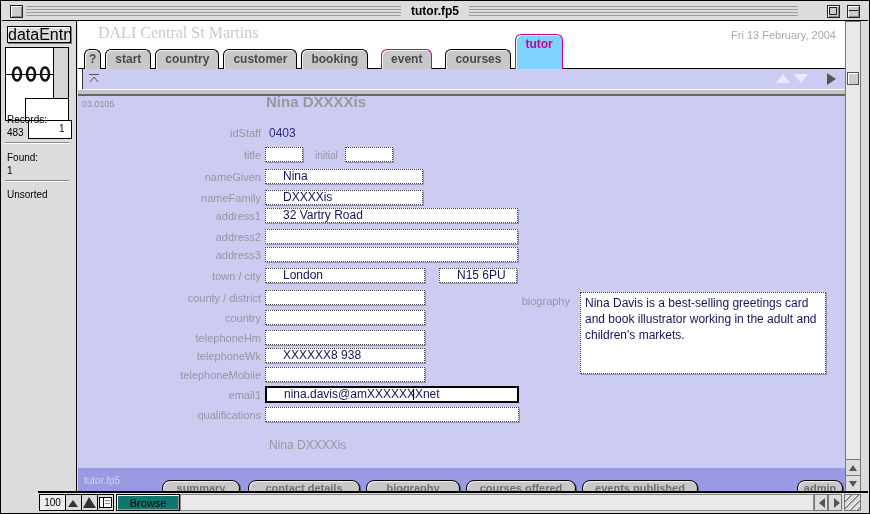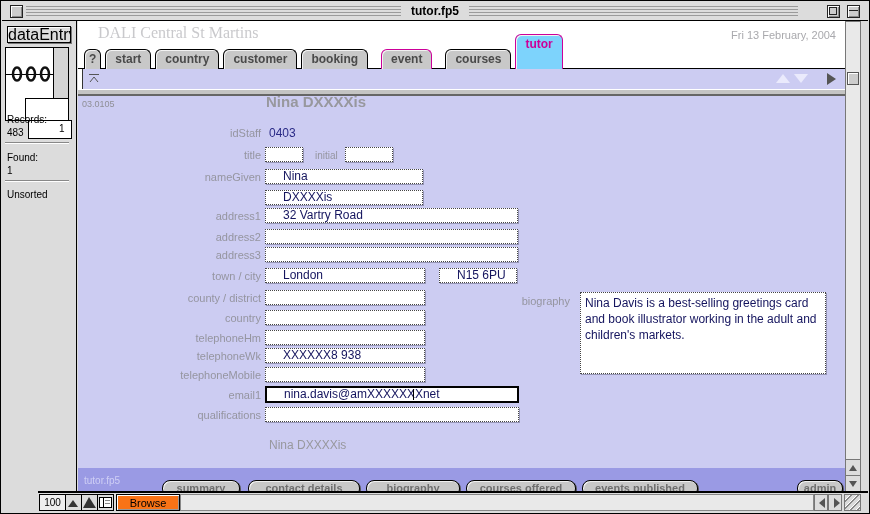--- a/index.html
+++ b/index.html
@@ -86,21 +86,21 @@
   .arr.up { left:3px; top:5px; border-left:4px solid transparent; border-right:4px solid transparent; border-bottom:6px solid #555; }
   .arr.down { left:3px; top:5px; border-left:4px solid transparent; border-right:4px solid transparent; border-top:6px solid #555; }
   .arr.left { left:4px; top:3px; border-top:5px solid transparent; border-bottom:5px solid transparent; border-right:6px solid #555; }
   .arr.rightp { left:5px; top:3px; border-top:5px solid transparent; border-bottom:5px solid transparent; border-left:6px solid #555; }
 
   .statusbar { position:absolute; left:1px; right:1px; bottom:1px; height:21px; background:#dcdcdc; border-top:2px solid #000;margin-left:36px; }
   .zoom-box { position:absolute; left:1px; top:1px; width:27px; height:17px; background:#eee; border:1px solid #000;
     font-size:10px; text-align:center; line-height:16px; color:#000; }
   .sb-icon { position:absolute; top:1px; height:17px; width:16px; background:#dcdcdc; border:1px solid #000; border-left:none; }
   .sb-zoomout { left:28px; } .sb-zoomin { left:44px; } .sb-toggle { left:60px; }
-  .mode-btn { position:absolute; left:78px; top:1px; width:64px; height:17px; background:#f97316; border:1px solid #000;
+  .mode-btn { position:absolute; left:78px; top:1px; width:64px; height:17px; background:#0f766e; border:1px solid #000;
     box-shadow:inset 1px 1px 0 #fff, inset -1px -1px 0 #999; font-size:11px; text-align:center; line-height:16px; color:#000; }
   .htrack { position:absolute; left:142px; right:54px; top:1px; height:17px; background:#e9e9e9; border:1px solid #888; }
   .hs-btn { position:absolute; top:1px; width:14px; height:17px; background:#ddd; border:1px solid #777; }
   .hs-left { right:40px; } .hs-right { right:26px; }
   .grip { position:absolute; right:7px; top:1px; width:17px; height:17px; border:1px solid #777;
     background:repeating-linear-gradient(135deg,#dcdcdc 0 3px,#fff 3px 4px,#8a8a8a 4px 5px); }
 </style>
 </head>
 <body>
 
@@ -169,20 +169,21 @@
     <div class="part-bar"></div>
     <div class="form-body"></div>
 
     <div class="code">03.0105</div>
     <div class="heading">Nina DXXXXis</div>
 
     <div class="lbl" style="top:105px;">idStaff</div>
     <div class="lbl" style="top:127px;">title</div>
     <div class="lbl-inline" style="left:237px; top:128px;">initial</div>
     <div class="lbl" style="top:149px;">nameGiven</div>
+    <div class="lbl" style="top:170px;">nameFamily</div>
     <div class="lbl" style="top:188px;">address1</div>
     <div class="lbl" style="top:209px;">address2</div>
     <div class="lbl" style="top:227px;">address3</div>
     <div class="lbl" style="top:248px;">town / city</div>
     <div class="lbl" style="top:270px;">county / district</div>
     <div class="lbl" style="top:290px;">country</div>
     <div class="lbl" style="top:310px;">telephoneHm</div>
     <div class="lbl" style="top:328px;">telephoneWk</div>
     <div class="lbl" style="top:347px;">telephoneMobile</div>
     <div class="lbl" style="top:367px;">email1</div>

